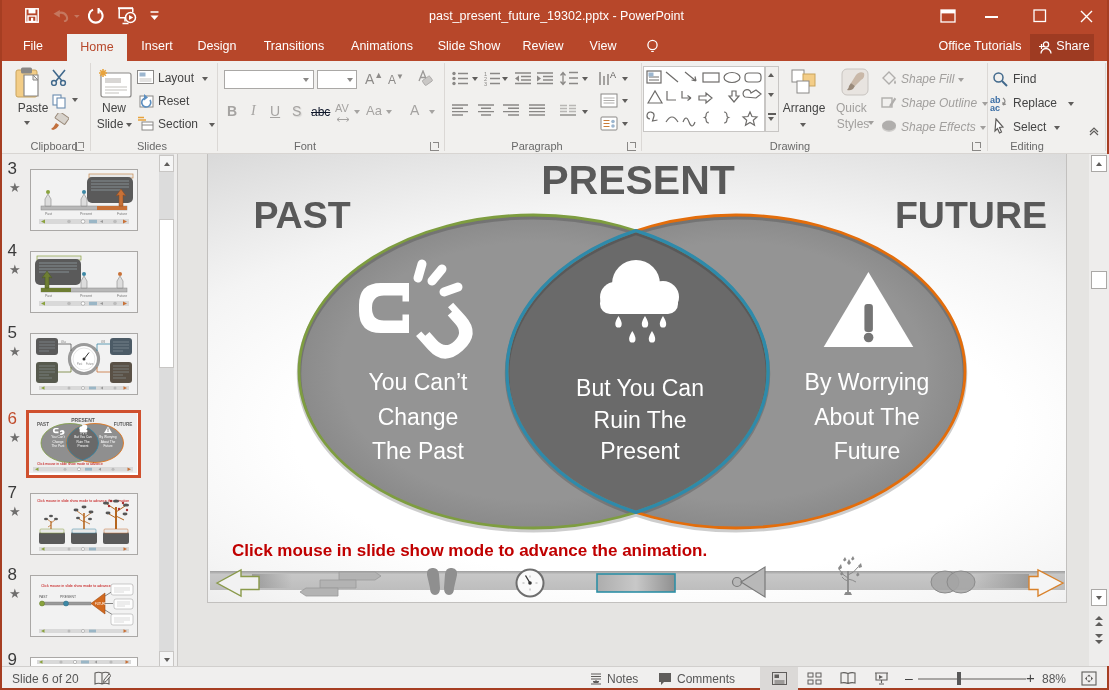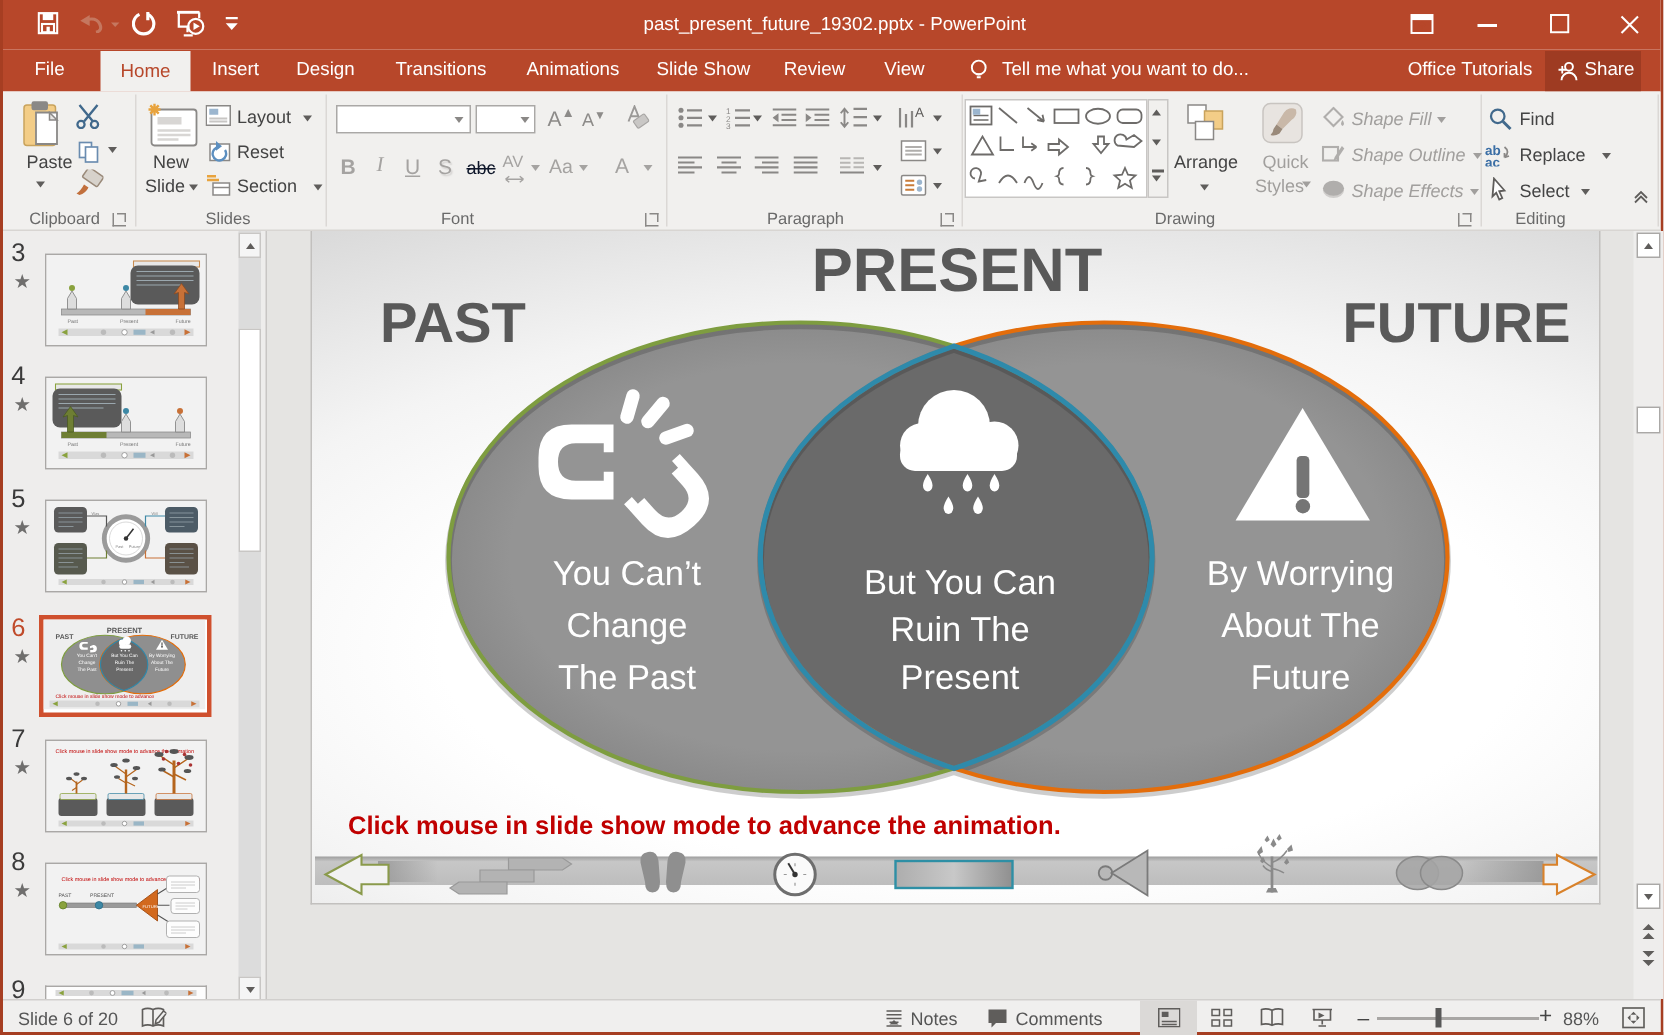--- a/index.html
+++ b/index.html
@@ -89,21 +89,20 @@
   <div class="tab" style="left:190px;width:50px">Design</div>
   <div class="tab" style="left:253px;width:78px">Transitions</div>
   <div class="tab" style="left:342px;width:76px">Animations</div>
   <div class="tab" style="left:430px;width:74px">Slide Show</div>
   <div class="tab" style="left:515px;width:52px">Review</div>
   <div class="tab" style="left:580px;width:42px">View</div>
   <svg class="abs" style="left:644px;top:6px" width="13" height="17" viewBox="0 0 13 17">
     <circle cx="6.5" cy="6" r="4.6" fill="none" stroke="#fff" stroke-width="1.3"></circle>
     <path d="M4.8 10.5 h3.4 M5.2 12.5 h2.6" stroke="#fff" stroke-width="1.2"></path>
   </svg>
-  <div class="tab" style="left:666px;width:170px;text-align:left">Tell me what you want to do...</div>
   <div class="tab" style="left:930px;width:96px">Office Tutorials</div>
   <div class="abs" style="left:1028px;top:1px;width:64px;height:27px;background:#9e3b22"></div>
   <svg class="abs" style="left:1036px;top:7px" width="15" height="15" viewBox="0 0 15 15">
     <circle cx="8" cy="4.5" r="2.6" fill="none" stroke="#fff" stroke-width="1.3"></circle>
     <path d="M3 13.5 a5 5 0 0 1 10 0" fill="none" stroke="#fff" stroke-width="1.3"></path>
     <path d="M3.5 4 l0 5 M1 6.5 l5 0" stroke="#fff" stroke-width="1.2"></path>
   </svg>
   <div class="tab" style="left:1051px;width:40px">Share</div>
 </div>
 <div id="ribbon">
@@ -130,21 +129,21 @@
   </svg>
   <svg class="abs" style="left:50px;top:33px" width="15" height="15" viewBox="0 0 15 15">
     <rect x="1" y="1" width="8" height="10" fill="#fff" stroke="#6a8cb0" stroke-width="1.1"></rect>
     <rect x="5" y="4" width="8" height="10" fill="#fff" stroke="#6a8cb0" stroke-width="1.1"></rect>
   </svg>
   <div class="caret" style="left:70px;top:37px"></div>
   <svg class="abs" style="left:47px;top:52px" width="20" height="18" viewBox="0 0 20 18">
     <rect x="7" y="1" width="12" height="8" rx="1" transform="rotate(35 13 5)" fill="#d7d2cb" stroke="#9a8a7a" stroke-width="1"></rect>
     <path d="M2 16 q3-2 5-6 l3 2 q-2 4-6 5 z" fill="#c2703d"></path>
   </svg>
-  <div class="rlabel" style="left:9px;width:64px">Clipboard</div>
+  <div class="rlabel" style="left:20px;width:64px">Clipboard</div>
   <div class="launcher" style="left:73px"></div>
   
   <svg class="abs" style="left:94px;top:8px" width="36" height="30" viewBox="0 0 36 30">
     <rect x="5" y="4" width="30" height="24" rx="2" fill="#fff" stroke="#8a8886" stroke-width="1.2"></rect>
     <rect x="9" y="9" width="16" height="5" fill="#d8d6d4"></rect>
     <path d="M9 18 h22 M9 21 h22 M9 24 h14" stroke="#d8d6d4" stroke-width="1.6"></path>
     <g stroke="#e8a33d" stroke-width="1.6">
           <path d="M7 0 v8 M3 4 h8 M4.2 1.2 l5.6 5.6 M9.8 1.2 l-5.6 5.6"></path>
         </g>
   </svg>
@@ -304,21 +303,21 @@
     <rect x="6" y="12" width="12" height="12" fill="#fff" stroke="#8a8886"></rect>
   </svg>
   <div class="btxt" style="left:779px;top:40px;width:46px;text-align:center">Arrange</div>
   <div class="caret" style="left:798px;top:62px"></div>
   
   <svg class="abs" style="left:838px;top:6px" width="32" height="32" viewBox="0 0 32 32">
     <rect x="2" y="2" width="26" height="26" rx="5" fill="#e8e4e0" stroke="#c8c4c0"></rect>
     <path d="M24 6 a6 6 0 0 0-8 2 l-5 8 4 3 6-6 a6 6 0 0 0 3-7 z" fill="#c9b8a8"></path>
     <path d="M11 16 l4 3 -2 3 q-3 2-6 1 q2-2 2-4 z" fill="#9a8a7a"></path>
   </svg>
-  <div class="btxt" style="left:834px;top:40px;width:42px;text-align:center;color:#a19f9d">Quick</div>
+  <div class="btxt" style="left:834px;top:40px;width:42px;color:#a19f9d">Quick</div>
   <div class="btxt" style="left:830px;top:56px;width:42px;text-align:center;color:#a19f9d">Styles</div>
   <div class="caret" style="left:866px;top:60px;border-top-color:#a19f9d"></div>
   
   <svg class="abs" style="left:879px;top:10px" width="17" height="15" viewBox="0 0 17 15">
     <path d="M8 1 L14 7 L8 13 L2 7 z" fill="none" stroke="#b0aeac" stroke-width="1.4"></path>
     <path d="M14 9 q2 3 0 4 q-2-1 0-4" fill="#b0aeac"></path>
   </svg>
   <div class="gtxt" style="left:899px;top:11px">Shape Fill</div>
   <div class="caret" style="left:956px;top:17px;border-top-color:#a19f9d"></div>
   <svg class="abs" style="left:879px;top:34px" width="17" height="15" viewBox="0 0 17 15">

